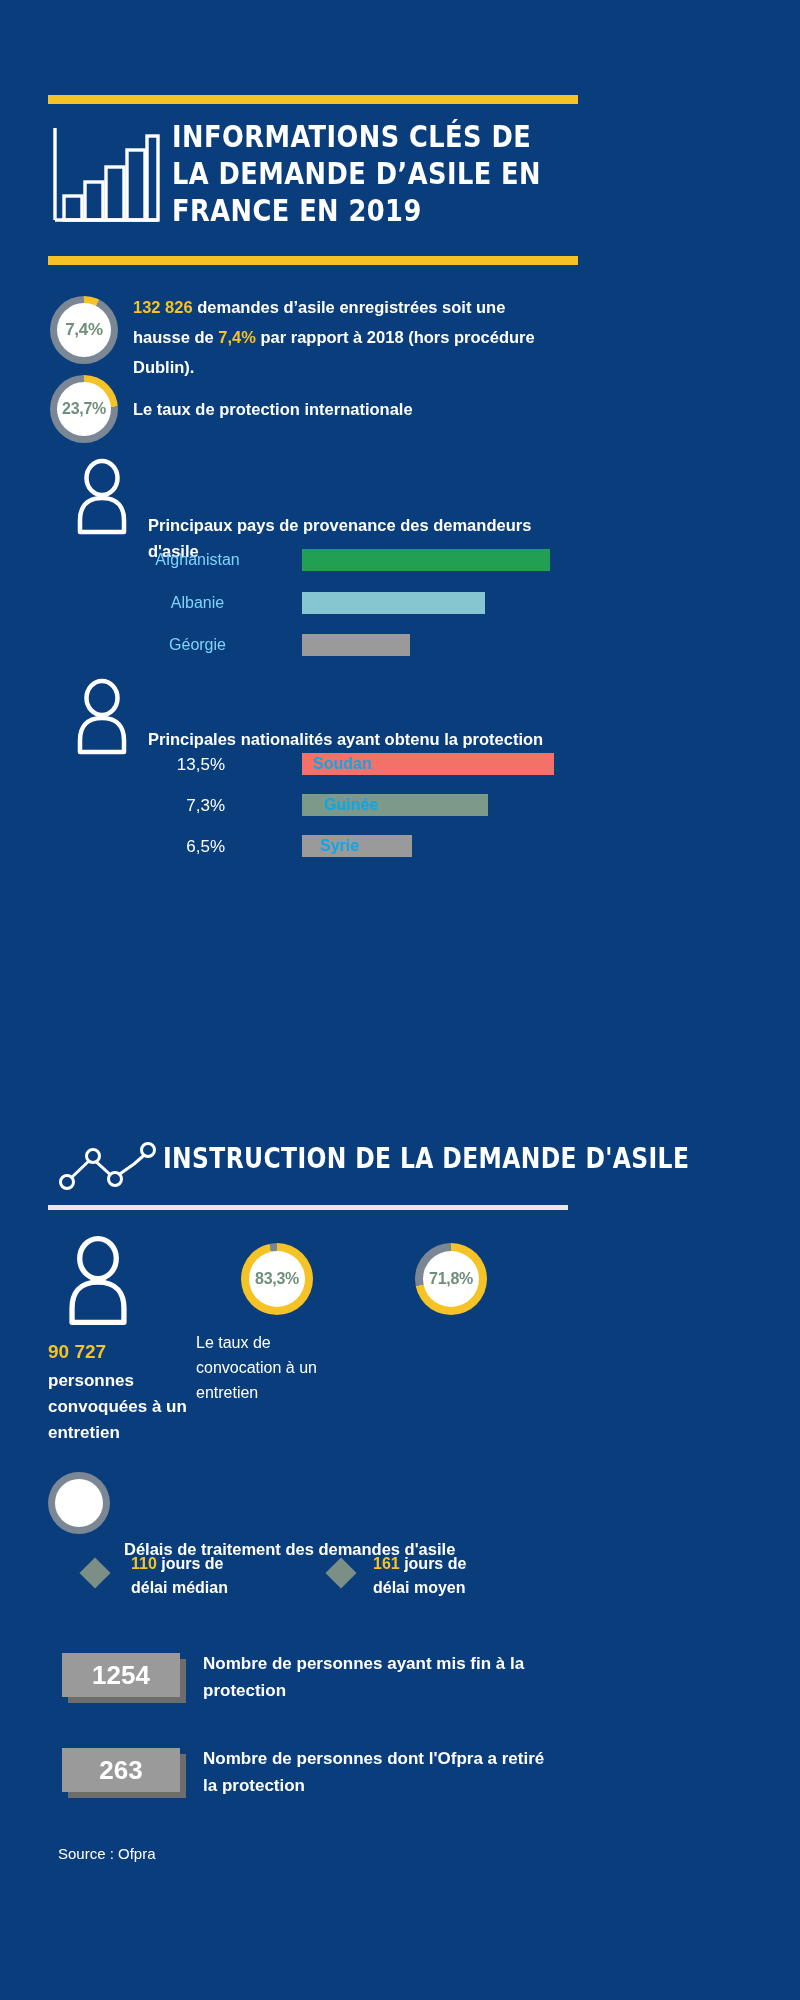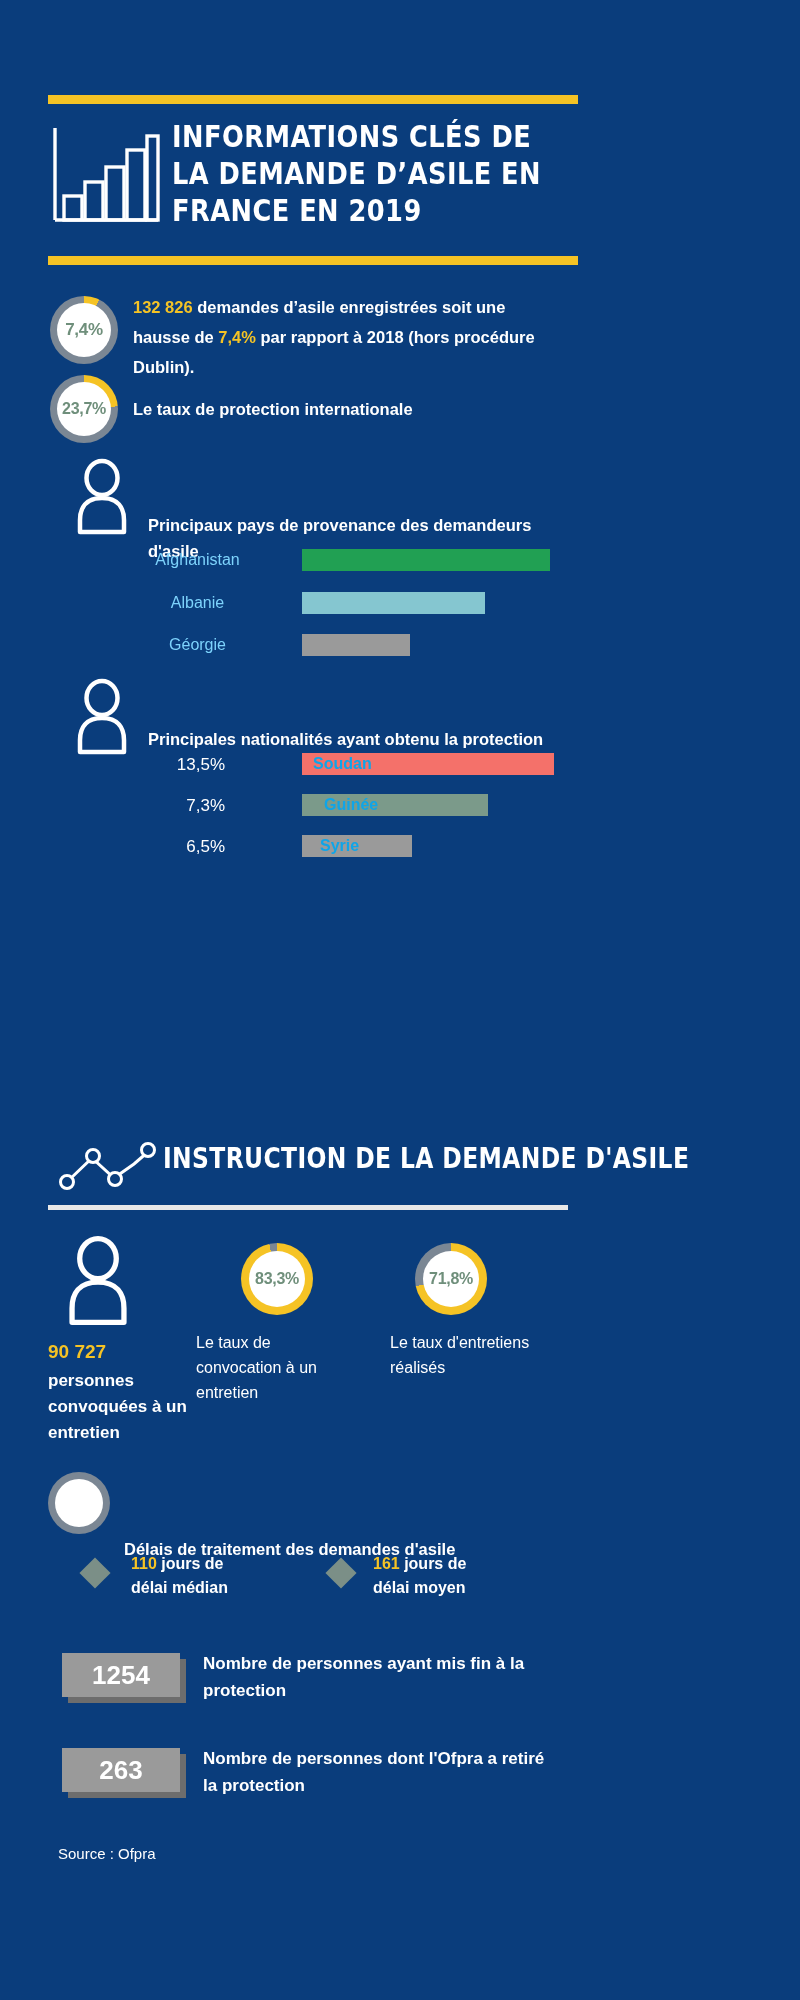--- a/index.html
+++ b/index.html
@@ -321,21 +321,20 @@
     <div class="donut-inner" style="inset:8px;"></div>
     <div class="donut-label" style="font-size:16px;">83,3%</div>
   </div>
   <div class="stat-caption" style="left:196px; top:1330px; width:160px;">Le taux de convocation à un entretien</div>
 
   <div class="donut" style="left:415px; top:1243px; width:72px; height:72px;
               background: conic-gradient(#f5c325 0 71.8%, #7b8794 71.8% 100%);">
     <div class="donut-inner" style="inset:8px;"></div>
     <div class="donut-label" style="font-size:16px;">71,8%</div>
   </div>
-  <div class="stat-caption" style="left:390px; top:1330px; width:150px;">Le taux d'entretiens réalisés</div>
 
   <div class="donut" style="left:48px; top:1472px; width:62px; height:62px; background:#7b8794;">
     <div class="donut-inner" style="inset:7px;"></div>
   </div>
   <div class="section-title" style="left:124px; top:1492px; width:450px;">Délais de traitement des demandes d'asile</div>
 
   <div class="diamond" style="left:84px; top:1562px;"></div>
   <div class="delay-text" style="left:131px; top:1552px; width:160px;">
     <span class="hl">110</span><span> jours de</span><br><span>délai médian</span>
   </div>

